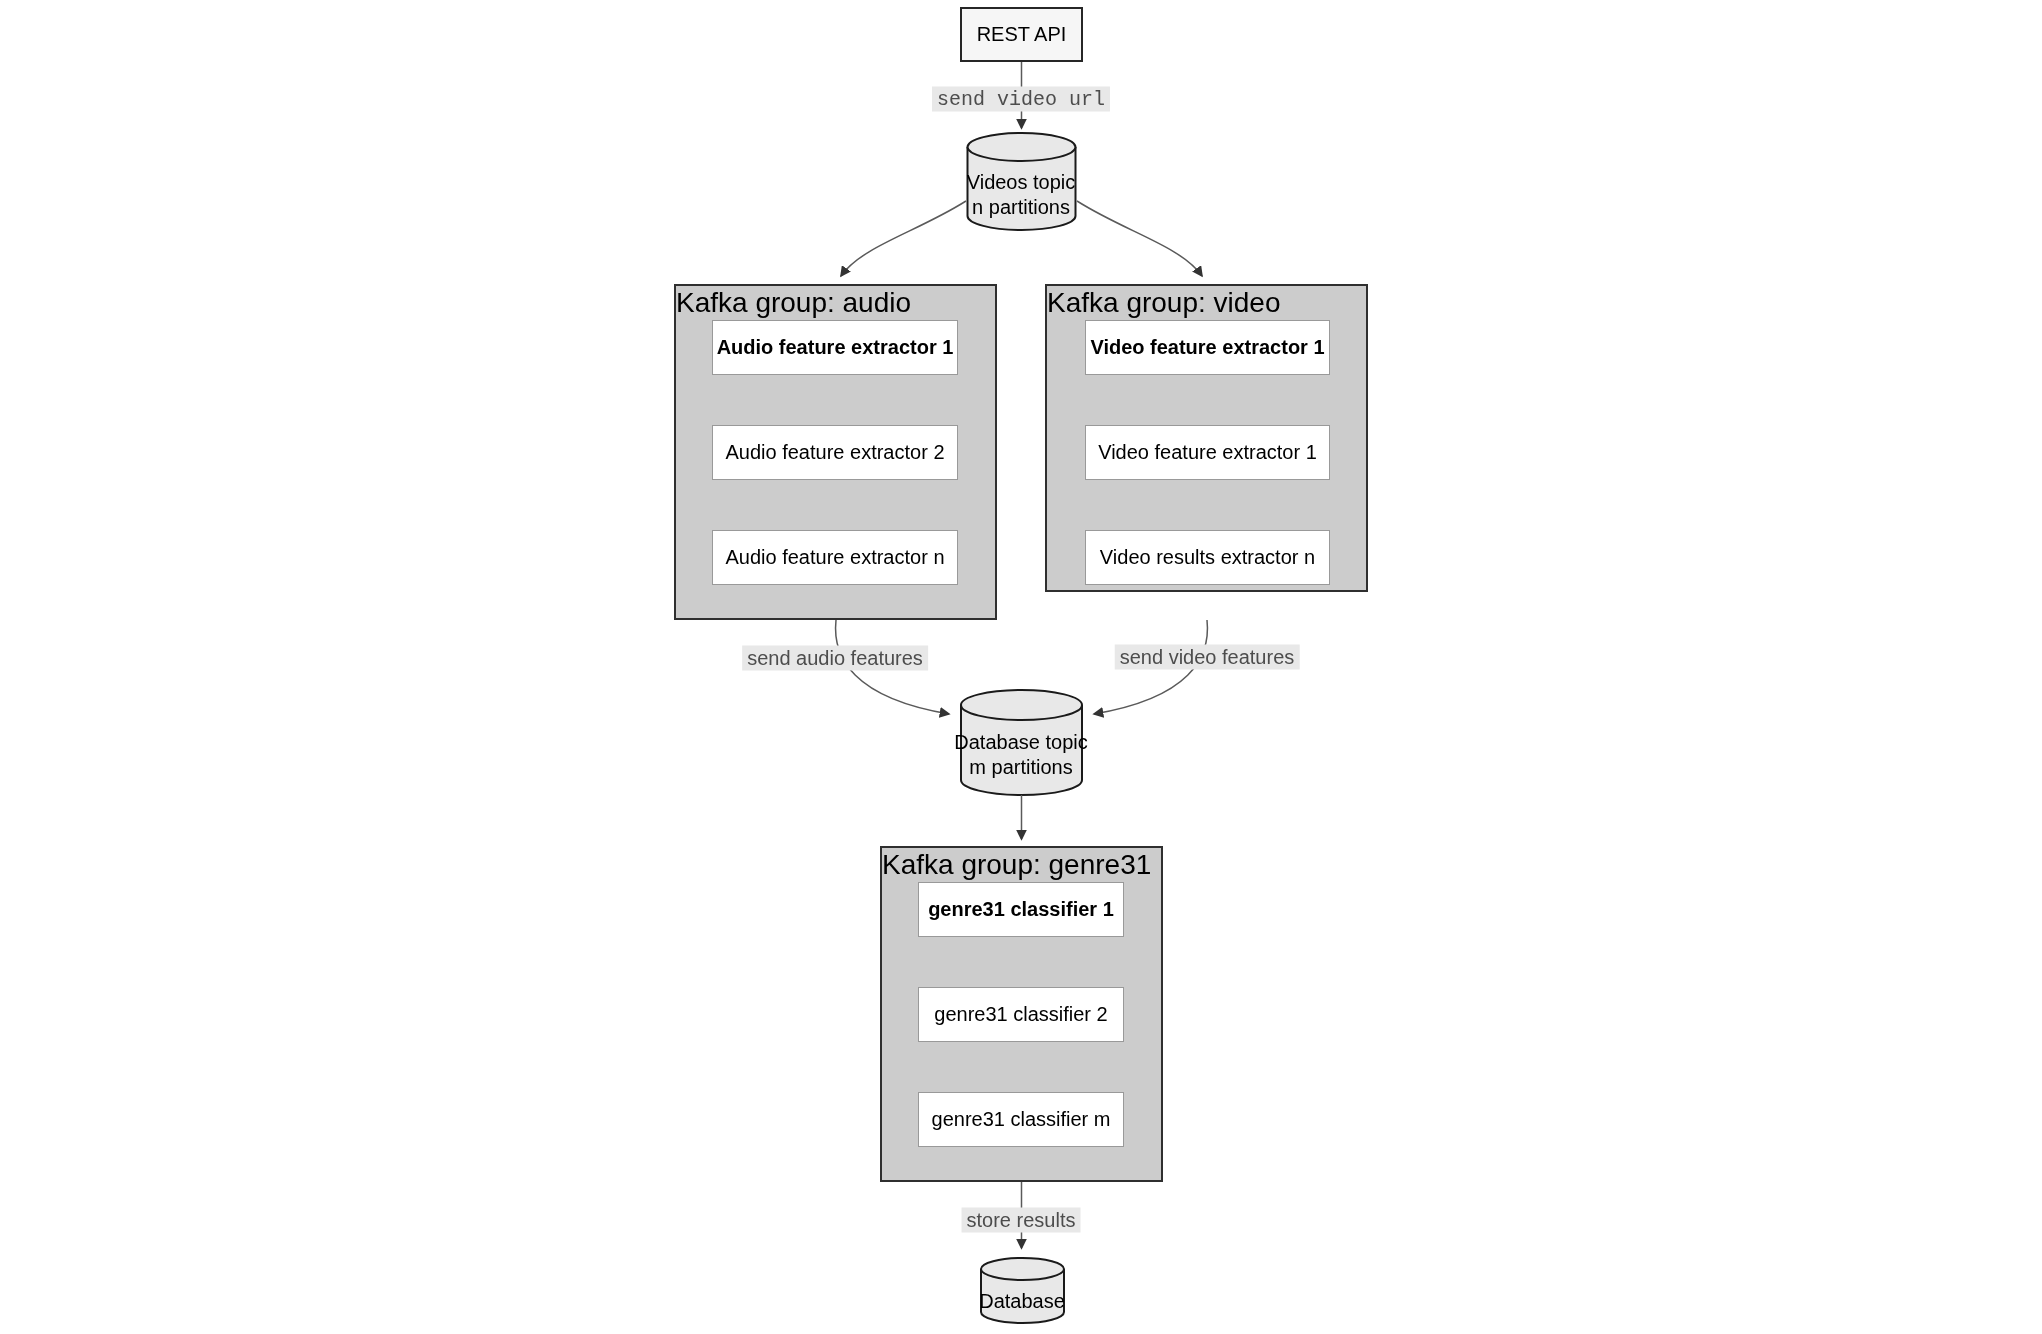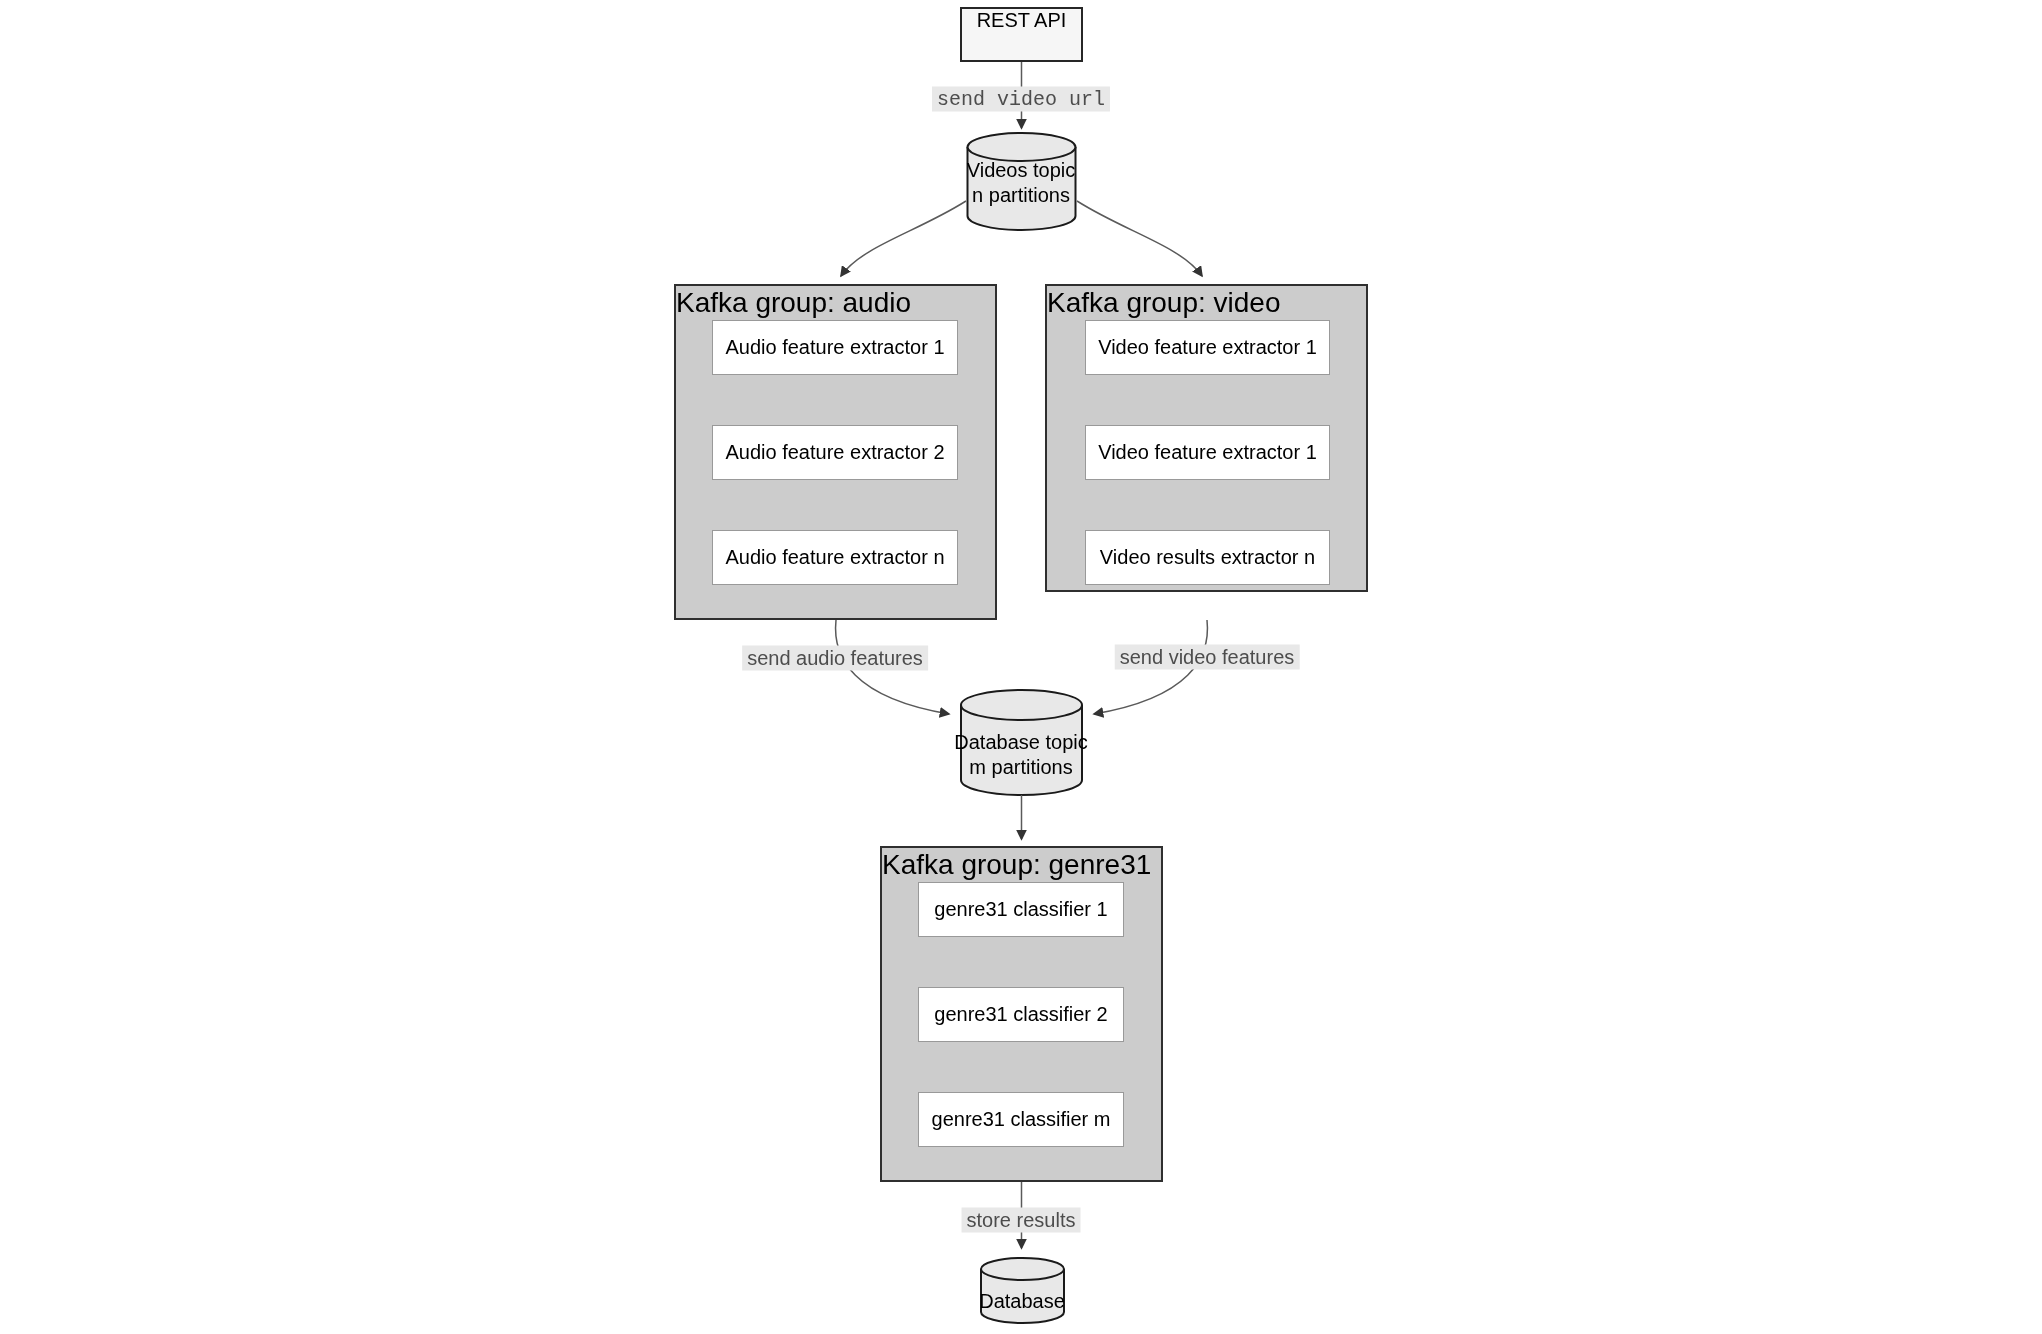--- a/index.html
+++ b/index.html
@@ -12,21 +12,21 @@
     position: relative; width: 2042px; height: 1334px;
     background: var(--canvas-bg, #ffffff);
     color: var(--text, #000);
   }
   * { box-sizing: border-box; }
 
   
   .terminal {
     position: absolute;
     background: var(--terminal-fill); border: 2px solid var(--terminal-border);
-    display: flex; justify-content: center;
+    display: flex; align-items: center; justify-content: center;
     font-size: 20px; z-index: 1;
   }
   #node-rest-api { left: 960px; top: 7px; width: 123px; height: 55px; }
 
   
   .group {
     position: absolute;
     background: var(--group-fill); border: 2px solid var(--group-border);
     z-index: 1;
   }
@@ -39,39 +39,39 @@
   }
   .member {
     position: absolute;
     background: var(--node-fill); border: 1px solid var(--node-border);
     display: flex; align-items: center; justify-content: center;
     font-size: 20px; height: 55px;
   }
   #group-audio .member   { left: 36px; width: 246px; }
   #group-video .member   { left: 38px; width: 245px; }
   #group-genre31 .member { left: 36px; width: 206px; }
-  .member.m1 { top: 34px; }
+  .member.m1 { top: 34px; font-weight: bold; }
   .member.m2 { top: 139px; }
   .member.m3 { top: 244px; }
 
   
   svg.edges {
     position: absolute; left: 0; top: 0; z-index: 2; pointer-events: none;
   }
   .cyl  { fill: var(--cylinder-fill); stroke: var(--cylinder-border); stroke-width: 2; }
   .edge { fill: none; stroke: var(--edge-line); stroke-width: 1.5; }
   .arrowhead { fill: var(--arrowhead); stroke: none; }
 
   
   .cyl-label {
     position: absolute; transform: translateX(-50%);
     text-align: center; font-size: 20px; line-height: 25px;
     white-space: nowrap; z-index: 3;
   }
-  #videos-topic-label   { left: 1021px; top: 158px; }
+  #videos-topic-label   { left: 1021px; top: 170px; }
   #features-topic-label { left: 1021px; top: 730px; }
   #database-label       { left: 1022px; top: 1289px; }
 
   
   .edge-label {
     position: absolute; transform: translate(-50%, -50%);
     background: var(--edge-label-bg); color: var(--edge-label-text);
     font-size: 20px; line-height: 23px; padding: 1px 5px;
     white-space: nowrap; z-index: 3;
   }

